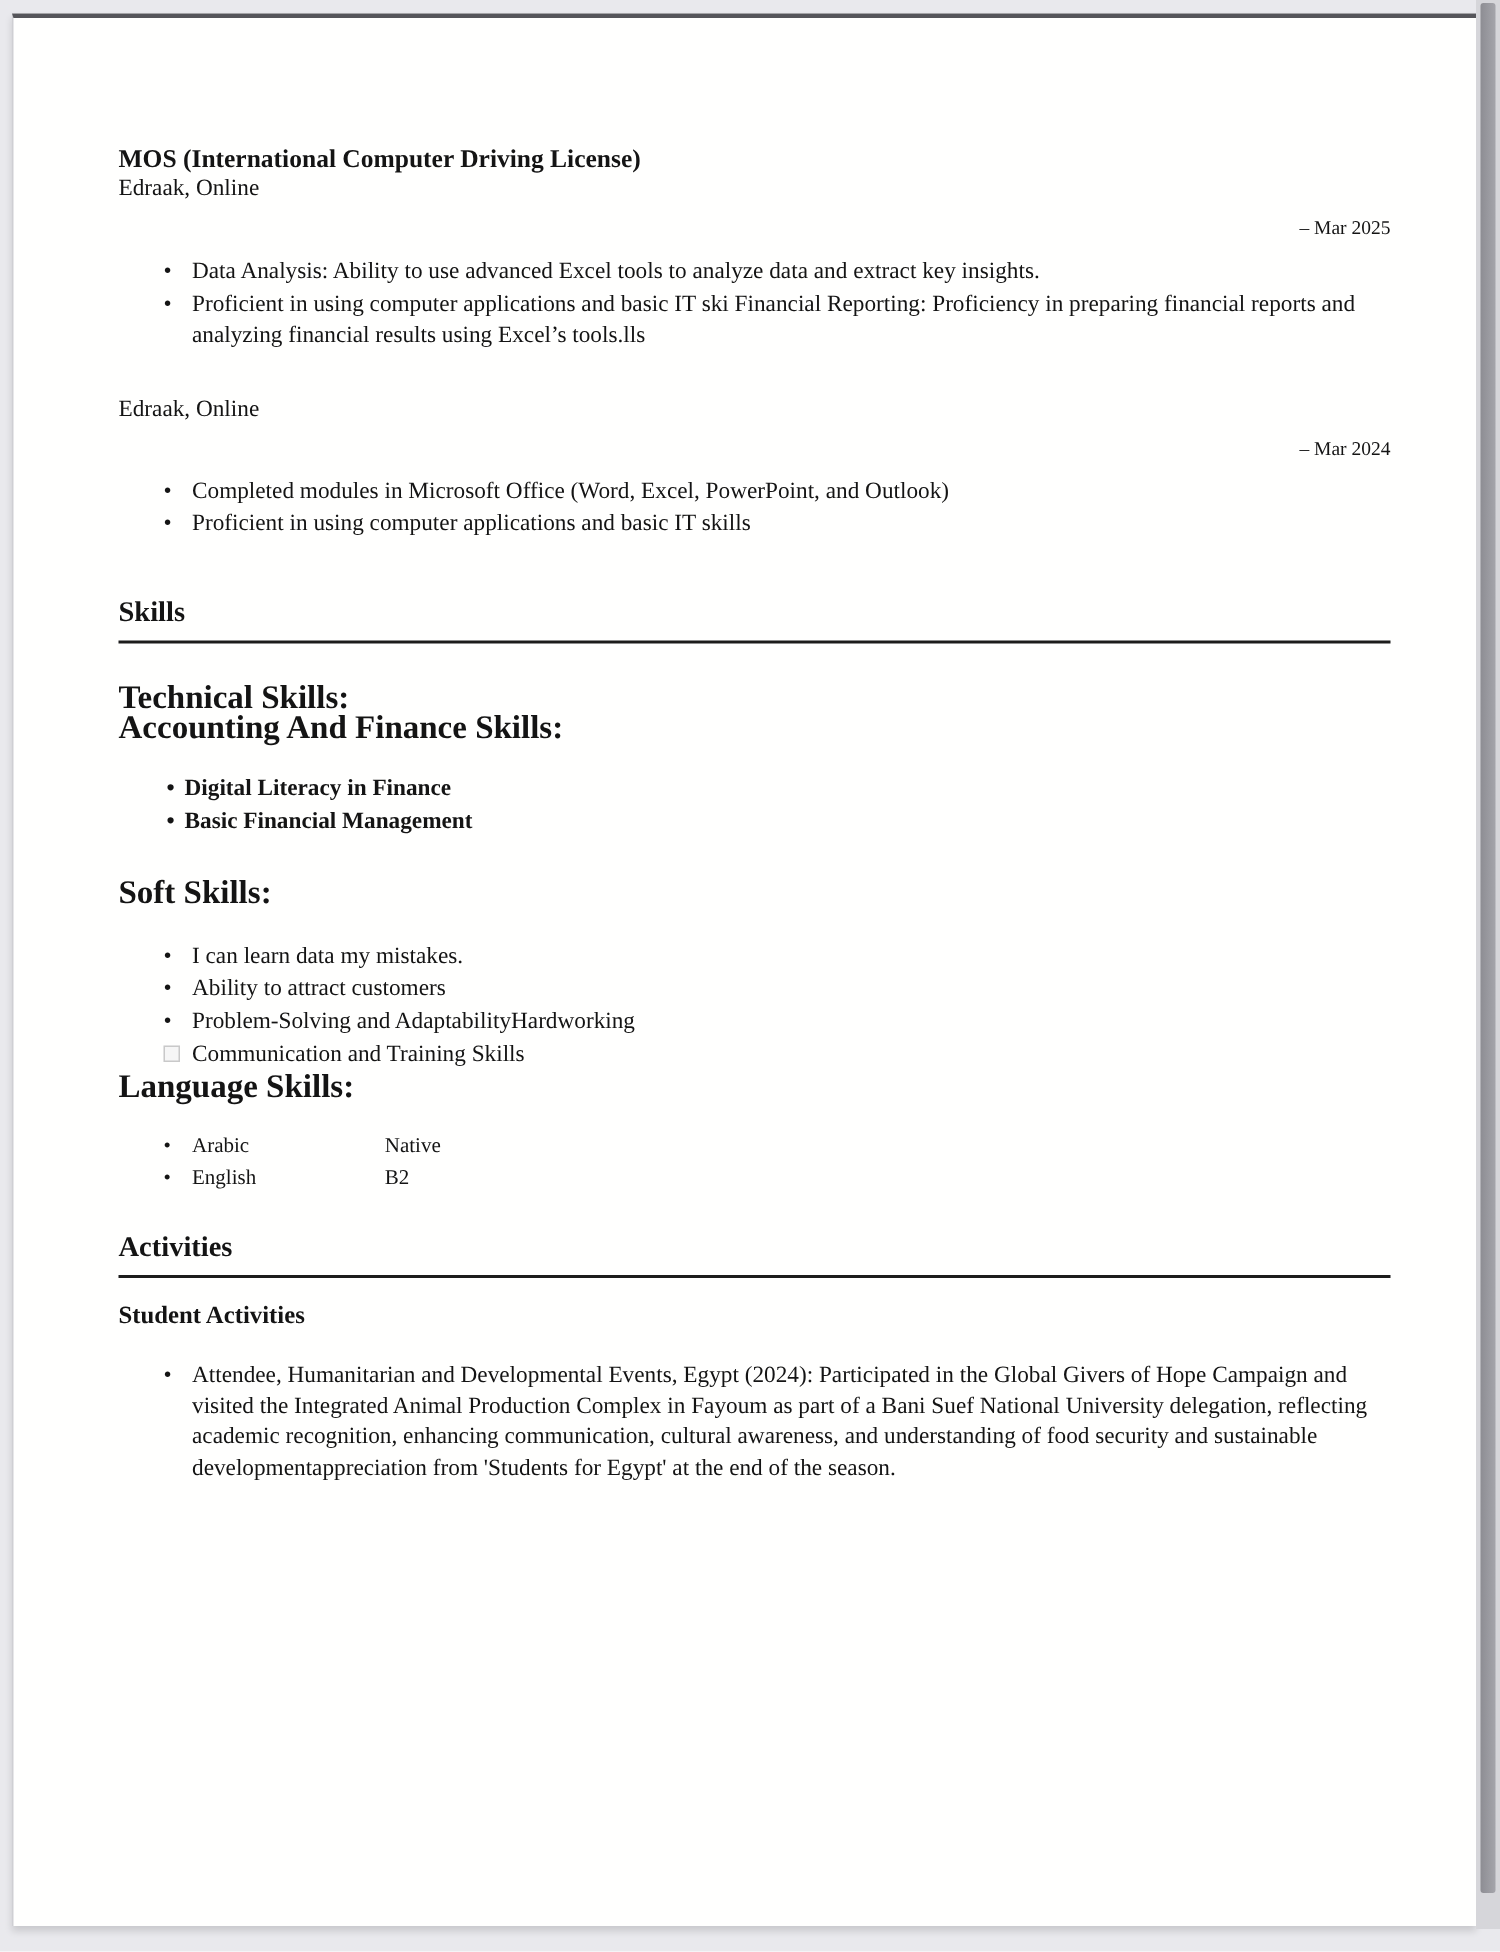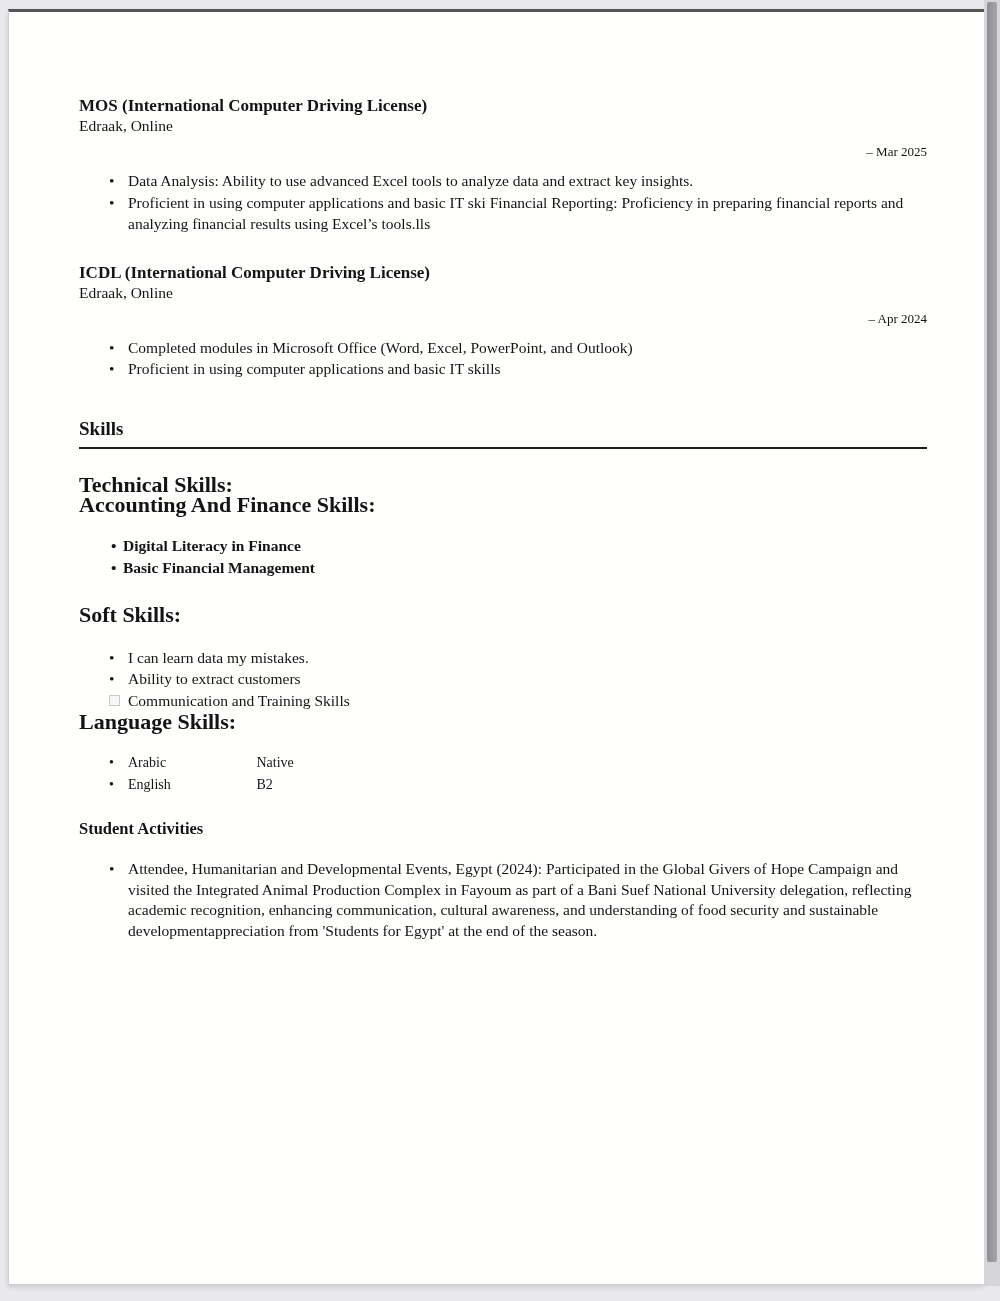--- a/index.html
+++ b/index.html
@@ -89,62 +89,63 @@
       </div>
       <div class="cert-date">– Mar 2025</div>
       <div class="blist">
         <div class="b-item">Data Analysis: Ability to use advanced Excel tools to analyze data and extract key insights.</div>
         <div class="b-item">Proficient in using computer applications and basic IT ski Financial Reporting: Proficiency in preparing financial reports and analyzing financial results using Excel’s tools.lls</div>
       </div>
     </div>
 
     <div class="cert">
       <div class="cert-head">
-        <span class="cert-title">ICDL (International Computer Driving License)</span>
         <span class="cert-loc">Edraak, Online</span>
       </div>
-      <div class="cert-date">– Apr 2024</div>
+      <div class="cert-date">– Mar 2024</div>
       <div class="blist">
         <div class="b-item">Completed modules in Microsoft Office (Word, Excel, PowerPoint, and Outlook)</div>
         <div class="b-item">Proficient in using computer applications and basic IT skills</div>
       </div>
     </div>
 
     <div class="skills-sec">
       <div class="section-title">Skills</div>
 
       <div class="sub-head">Technical Skills:</div>
 
       <div class="sub-head acct-head">Accounting And Finance Skills:</div>
       <div class="blist acct-list">
         <div class="b-item">Digital Literacy in Finance</div>
         <div class="b-item">Basic Financial Management</div>
       </div>
 
       <div class="sub-head">Soft Skills:</div>
       <div class="blist soft-list">
         <div class="b-item">I can learn data my mistakes.</div>
-        <div class="b-item">Ability to extract customers</div>
+        <div class="b-item">Ability to attract customers</div>
+        <div class="b-item">Problem-Solving and AdaptabilityHardworking</div>
         <div class="b-item checkbox">Communication and Training Skills</div>
       </div>
 
       <div class="sub-head acct-head">Language Skills:</div>
       <div class="lang-list">
         <div class="lang-row">
           <span class="lang-name">Arabic</span>
           <span class="lang-level">Native</span>
         </div>
         <div class="lang-row">
           <span class="lang-name">English</span>
           <span class="lang-level">B2</span>
         </div>
       </div>
     </div>
 
     <div class="act-sec">
+      <div class="section-title">Activities</div>
       <div class="act-sub">Student Activities</div>
       <div class="blist act-list">
         <div class="b-item">Attendee, Humanitarian and Developmental Events, Egypt (2024): Participated in the Global Givers of Hope Campaign and visited the Integrated Animal Production Complex in Fayoum as part of a Bani Suef National University delegation, reflecting academic recognition, enhancing communication, cultural awareness, and understanding of food security and sustainable developmentappreciation from 'Students for Egypt' at the end of the season.</div>
       </div>
     </div>
 
   </div>
 </div>
 
 <div class="scroll-track">

